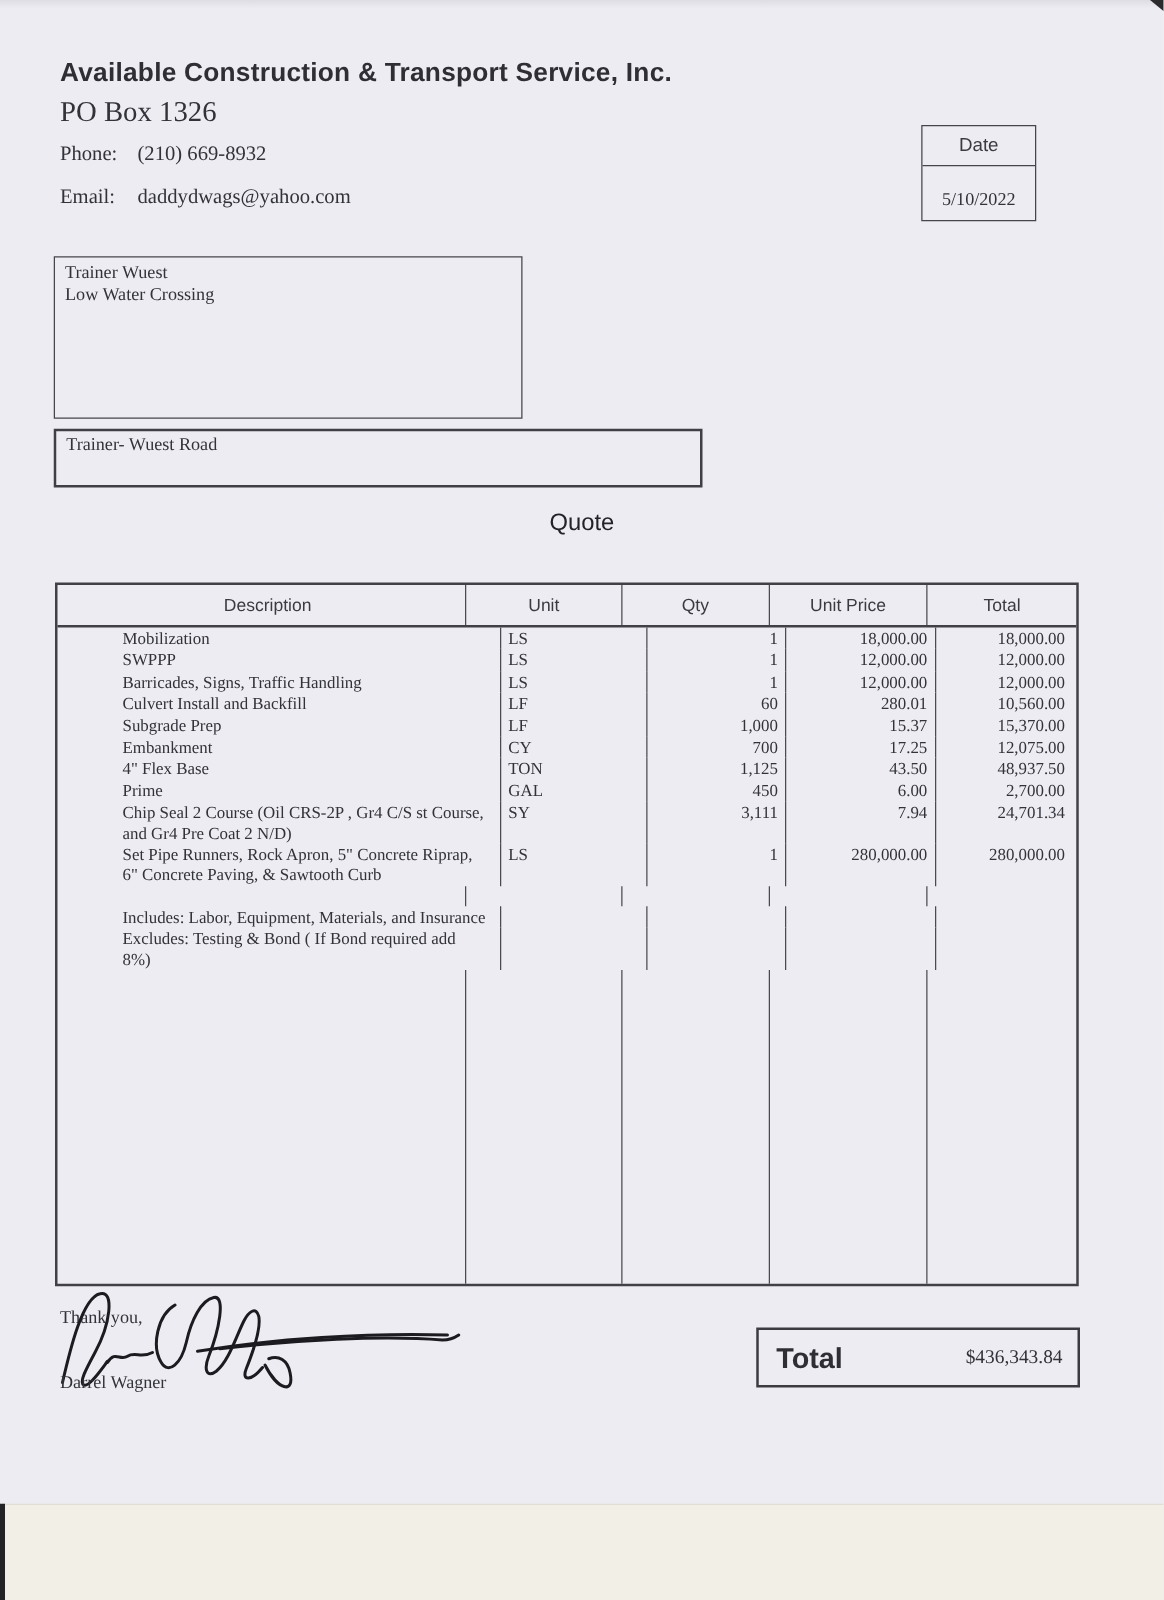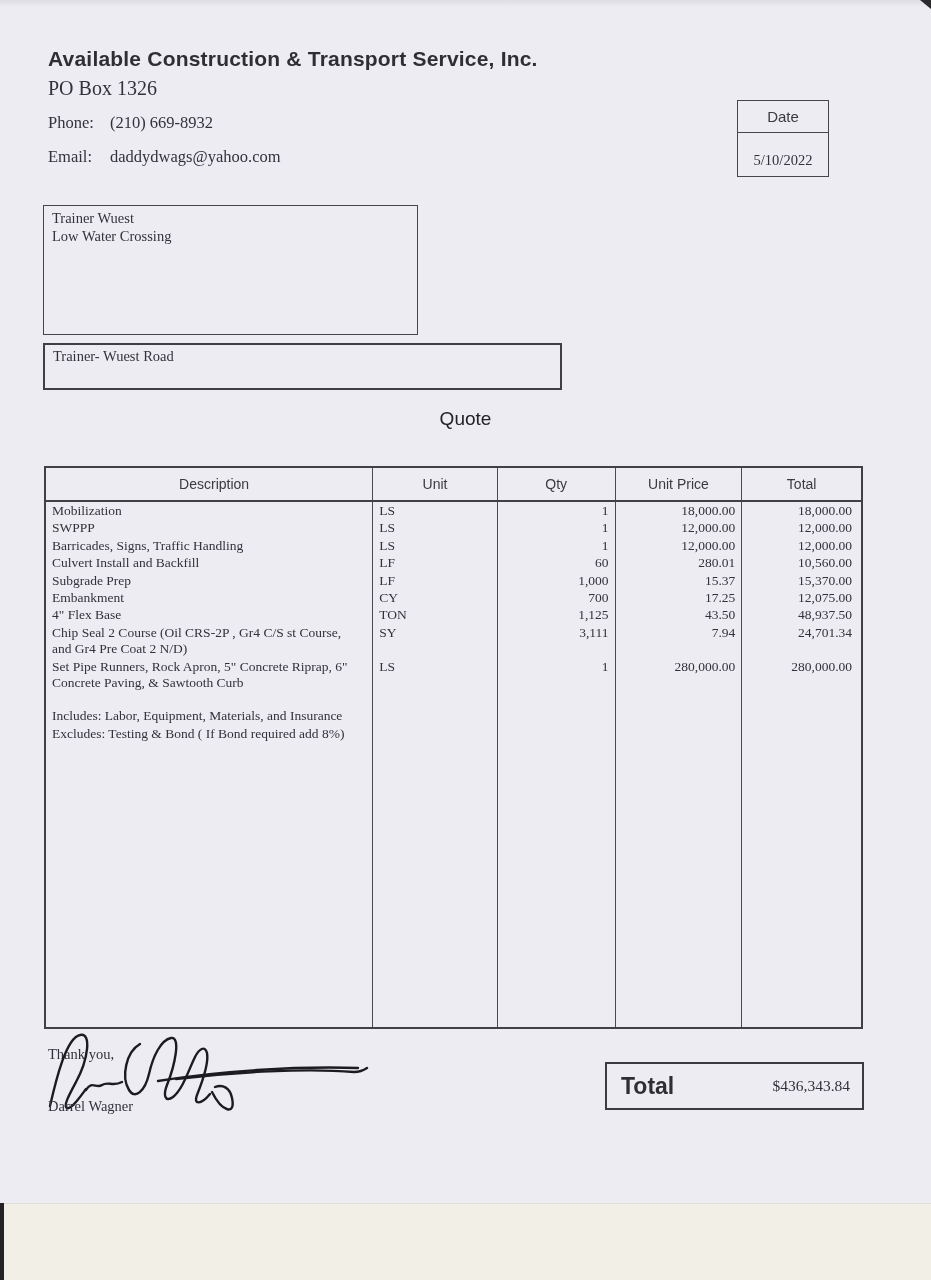--- a/index.html
+++ b/index.html
@@ -12,41 +12,41 @@
   .abs{position:absolute;}
 
   
   .top-edge{left:0;top:0;width:931px;height:7px;background:linear-gradient(#dedde3,#e9e8ee 70%,rgba(0,0,0,0));}
   .corner-wedge{right:0;top:0;width:0;height:0;border-top:9px solid #2b2b2e;border-left:11px solid transparent;}
   .scanner-bed{left:0;top:1203px;width:931px;height:77px;background:#f2efe6;border-top:1px solid #e0ded6;}
   .left-strip{left:0;top:1203px;width:4px;height:77px;background:#232325;}
 
   
   .company{left:48px;top:47px;font-size:21px;font-weight:bold;color:#2e2e34;letter-spacing:.2px;}
-  .pobox{left:48px;top:77px;font-size:20px;}
+  .pobox{left:48px;top:77px;font-size:23px;}
   .contact{left:48px;font-size:16.5px;}
   .contact .lbl{display:inline-block;min-width:62px;}
 
   
   .date-box{left:737px;top:100px;width:92px;border:1.5px solid #45454b;box-sizing:border-box;background:transparent;}
   .date-box .hd{height:31px;border-bottom:1.5px solid #45454b;display:flex;align-items:center;justify-content:center;font-size:15px;color:#3a3a40;}
   .date-box .vl{height:31px;display:flex;align-items:center;justify-content:center;font-size:14.5px;margin-top:12px;}
 
   
   .cust-box{left:43px;top:205px;width:375px;height:130px;border:1.5px solid #45454b;box-sizing:border-box;padding:4px 8px;font-size:14.5px;line-height:17.5px;}
   .proj-box{left:43px;top:343px;width:519px;height:47px;border:2px solid #3f3f45;box-sizing:border-box;padding:3px 8px;font-size:14.5px;}
 
   .quote-title{left:0;top:408px;width:931px;text-align:center;font-size:19px;color:#222228;}
 
   
   .qtable{left:44px;top:466px;width:819px;height:563px;border:2px solid #404046;box-sizing:border-box;display:flex;flex-direction:column;background:transparent;}
   .t-header{display:flex;height:32px;border-bottom:2px solid #404046;flex:0 0 auto;}
   .t-header .cell{display:flex;align-items:center;justify-content:center;font-size:14px;color:#3a3a40;}
   .t-body{display:flex;flex-direction:column;flex:1 1 auto;min-height:0;}
-  .t-row{display:flex;flex:0 0 auto;}
+  .t-row{display:flex;flex:0 0 auto;padding-left:46px;}
   .t-spacer{display:flex;height:16px;flex:0 0 auto;}
   .t-fill{display:flex;flex:1 1 auto;min-height:0;}
   .cell{box-sizing:border-box;}
   .c1{width:328px;border-right:1.5px solid #4a4a50;padding-left:10px;}
   .c2{width:125px;border-right:1.5px solid #4a4a50;}
   .c3{width:118px;border-right:1.5px solid #4a4a50;}
   .c4{width:127px;border-right:1.5px solid #4a4a50;}
   .c5{width:119px;}
   .t-row .cell{font-size:13.5px;line-height:16.4px;padding-top:1px;}
   .t-row .c1{padding-left:6px;padding-right:10px;}
@@ -149,20 +149,27 @@
     <div class="cell c5">12,075.00</div>
   </div>
           <div class="t-row">
     <div class="cell c1">4" Flex Base</div>
     <div class="cell c2">TON</div>
     <div class="cell c3">1,125</div>
     <div class="cell c4">43.50</div>
     <div class="cell c5">48,937.50</div>
   </div>
           <div class="t-row">
+    <div class="cell c1">Prime</div>
+    <div class="cell c2">GAL</div>
+    <div class="cell c3">450</div>
+    <div class="cell c4">6.00</div>
+    <div class="cell c5">2,700.00</div>
+  </div>
+          <div class="t-row">
     <div class="cell c1">Chip Seal 2 Course (Oil CRS-2P , Gr4 C/S st Course, and Gr4 Pre Coat 2 N/D)</div>
     <div class="cell c2">SY</div>
     <div class="cell c3">3,111</div>
     <div class="cell c4">7.94</div>
     <div class="cell c5">24,701.34</div>
   </div>
           <div class="t-row">
     <div class="cell c1">Set Pipe Runners, Rock Apron, 5" Concrete Riprap, 6" Concrete Paving, &amp; Sawtooth Curb</div>
     <div class="cell c2">LS</div>
     <div class="cell c3">1</div>

